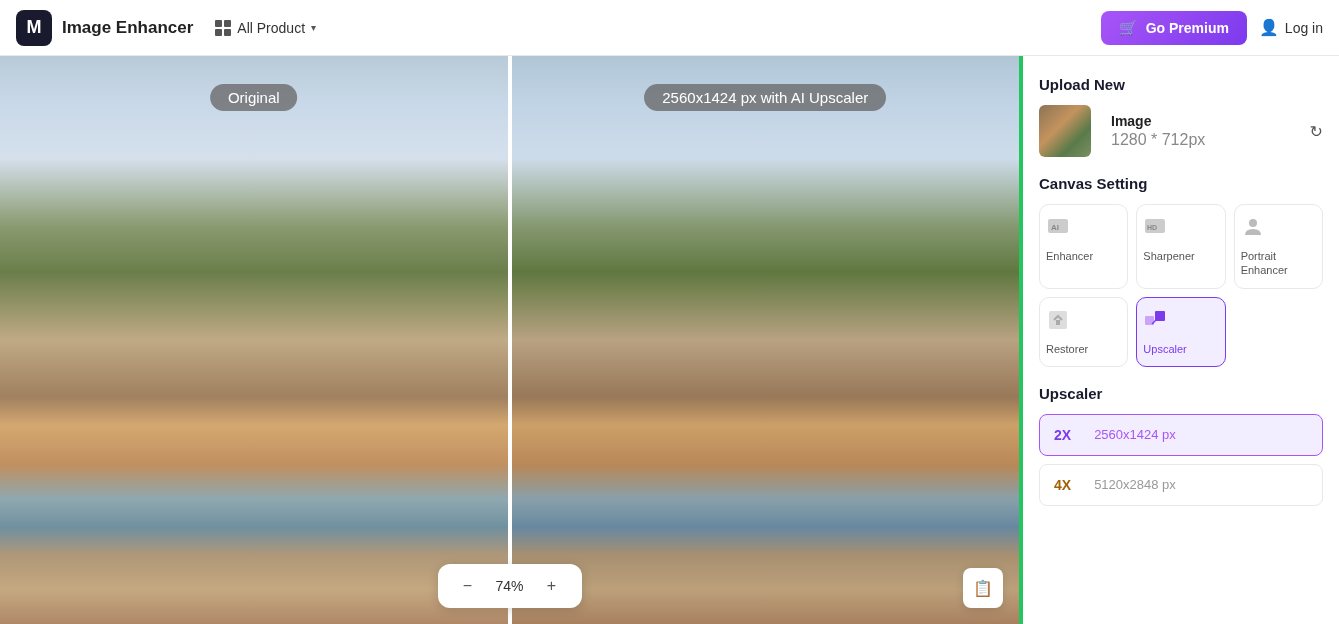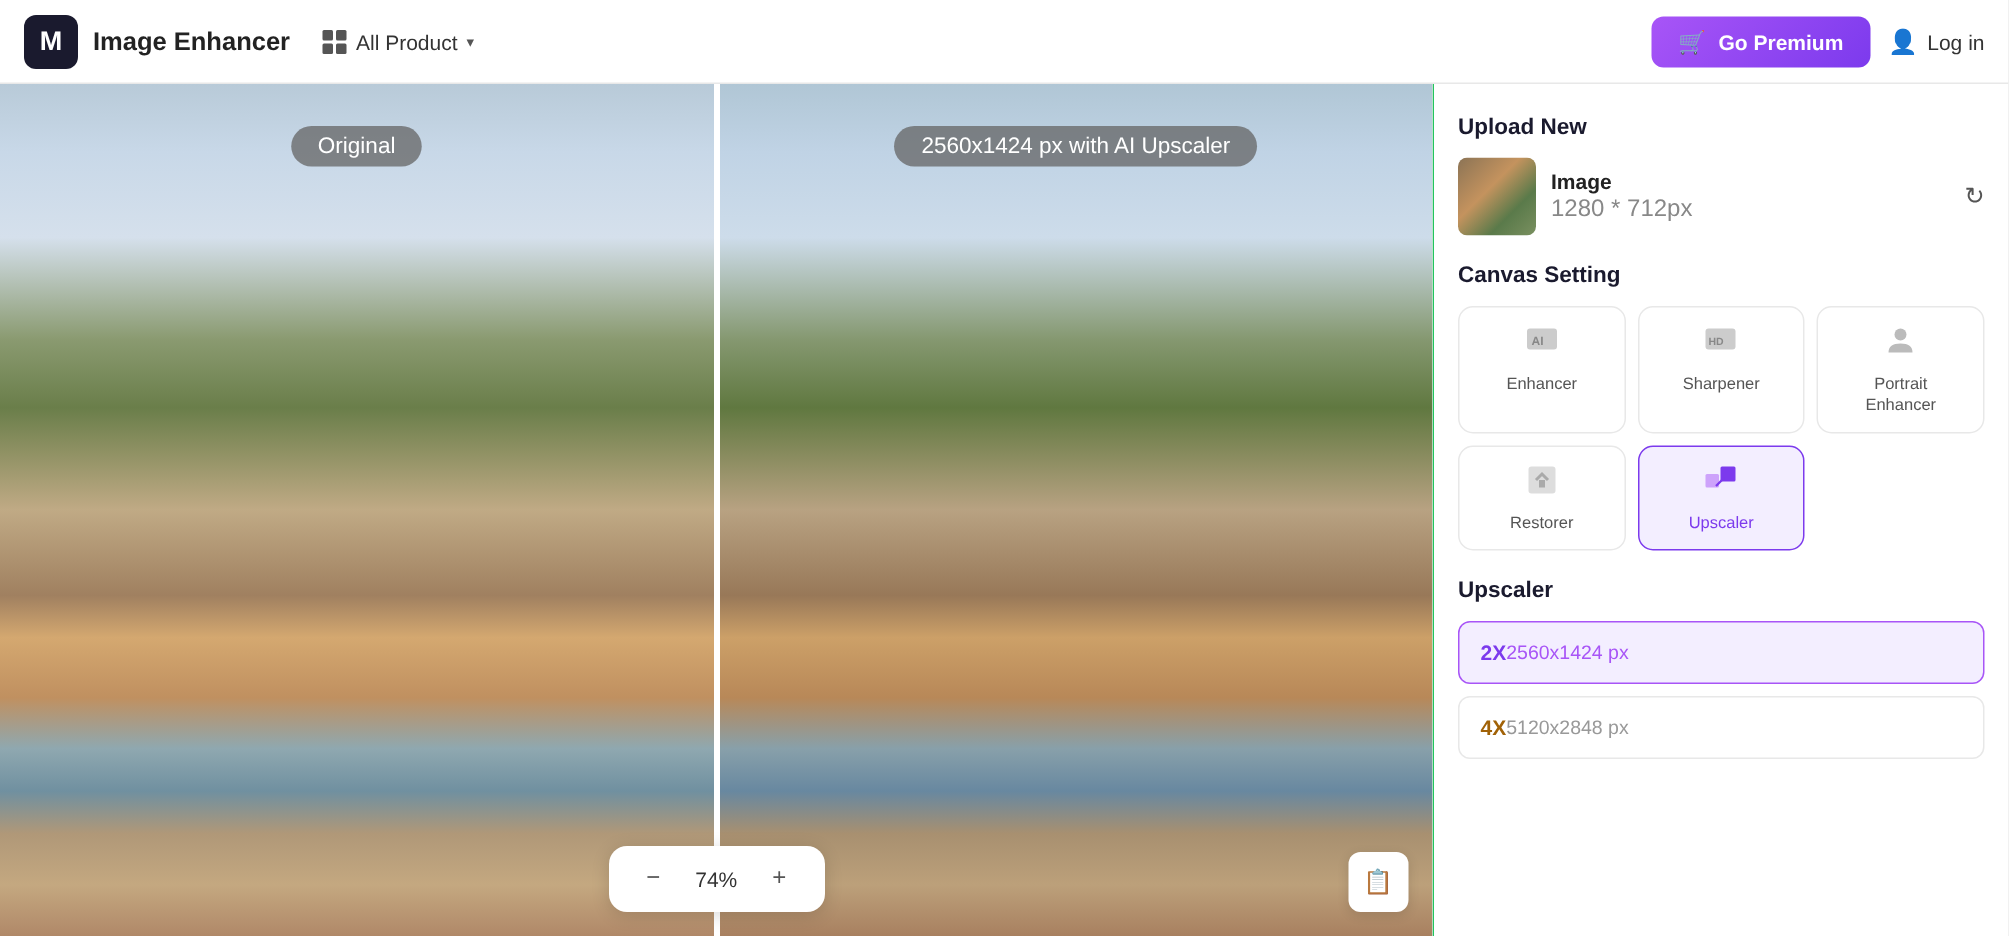--- a/index.html
+++ b/index.html
@@ -86,31 +86,31 @@
       position: absolute; bottom: 16px; right: 16px;
       background: #fff; border: none; border-radius: 8px;
       width: 40px; height: 40px; cursor: pointer;
       display: flex; align-items: center; justify-content: center;
       box-shadow: 0 2px 8px rgba(0,0,0,0.12);
       font-size: 16px; color: #555;
     }
 
     
     .right-panel {
-      width: 384px; background: #fff; border-left: 1px solid #22c55e;
+      width: 320px; background: #fff; border-left: 4px solid #22c55e;
       overflow-y: auto; padding: 20px 16px;
       flex-shrink: 0;
     }
 
     
     .section-title {
       font-size: 15px; font-weight: 700; color: #1a1a2e; margin-bottom: 12px;
     }
     .upload-image-row {
-      display: flex; align-items: center; gap: 10px; margin-bottom: 18px;
+      display: flex; align-items: center; gap: 20px; margin-bottom: 18px;
     }
     .thumb {
       width: 52px; height: 52px; border-radius: 6px; overflow: hidden;
       flex-shrink: 0;
     }
     .thumb-img {
       width: 100%; height: 100%;
       background: linear-gradient(135deg, #8b7355 0%, #c4935e 40%, #5a7a4a 70%, #7a9060 100%);
     }
     .image-info { flex: 1; }
@@ -121,21 +121,21 @@
       font-size: 16px; color: #555;
     }
 
     
     .canvas-grid {
       display: grid; grid-template-columns: 1fr 1fr 1fr; gap: 8px;
       margin-bottom: 18px;
     }
     .canvas-card {
       border: 1.5px solid #e8e8e8; border-radius: 10px;
-      padding: 10px 6px; text-align: center; cursor: pointer;
+      padding: 10px 6px; cursor: pointer;
       transition: border-color 0.15s;
     }
     .canvas-card.active {
       border-color: #7c3aed; background: #f3eeff;
     }
     .canvas-card-icon { font-size: 22px; margin-bottom: 4px; color: #888; }
     .canvas-card.active .canvas-card-icon { color: #7c3aed; }
     .canvas-card-label {
       font-size: 11px; color: #555; font-weight: 500; line-height: 1.3;
     }
@@ -143,21 +143,21 @@
     .upscaler-option {
       display: flex; align-items: center; 
       padding: 12px 14px; border-radius: 8px; margin-bottom: 8px;
       cursor: pointer; border: 1.5px solid #e8e8e8;
     }
     .upscaler-option.active {
       background: #f3eeff; border-color: #a855f7;
     }
     .upscaler-opt-label { font-size: 14px; font-weight: 600; color: #a16207; }
     .upscaler-option.active .upscaler-opt-label { color: #7c3aed; }
-    .upscaler-opt-size { font-size: 13px; color: #999; }
+    .upscaler-opt-size { font-size: 13px; color: #999; margin-left: 23px; }
     .upscaler-option.active .upscaler-opt-size { color: #a855f7; }
 
     
     .elephant-scene {
       width: 100%; height: 100%;
       background: linear-gradient(
         180deg,
         #b8c9d9 0%,
         #c5d5e5 15%,
         #d0dde8 25%,

